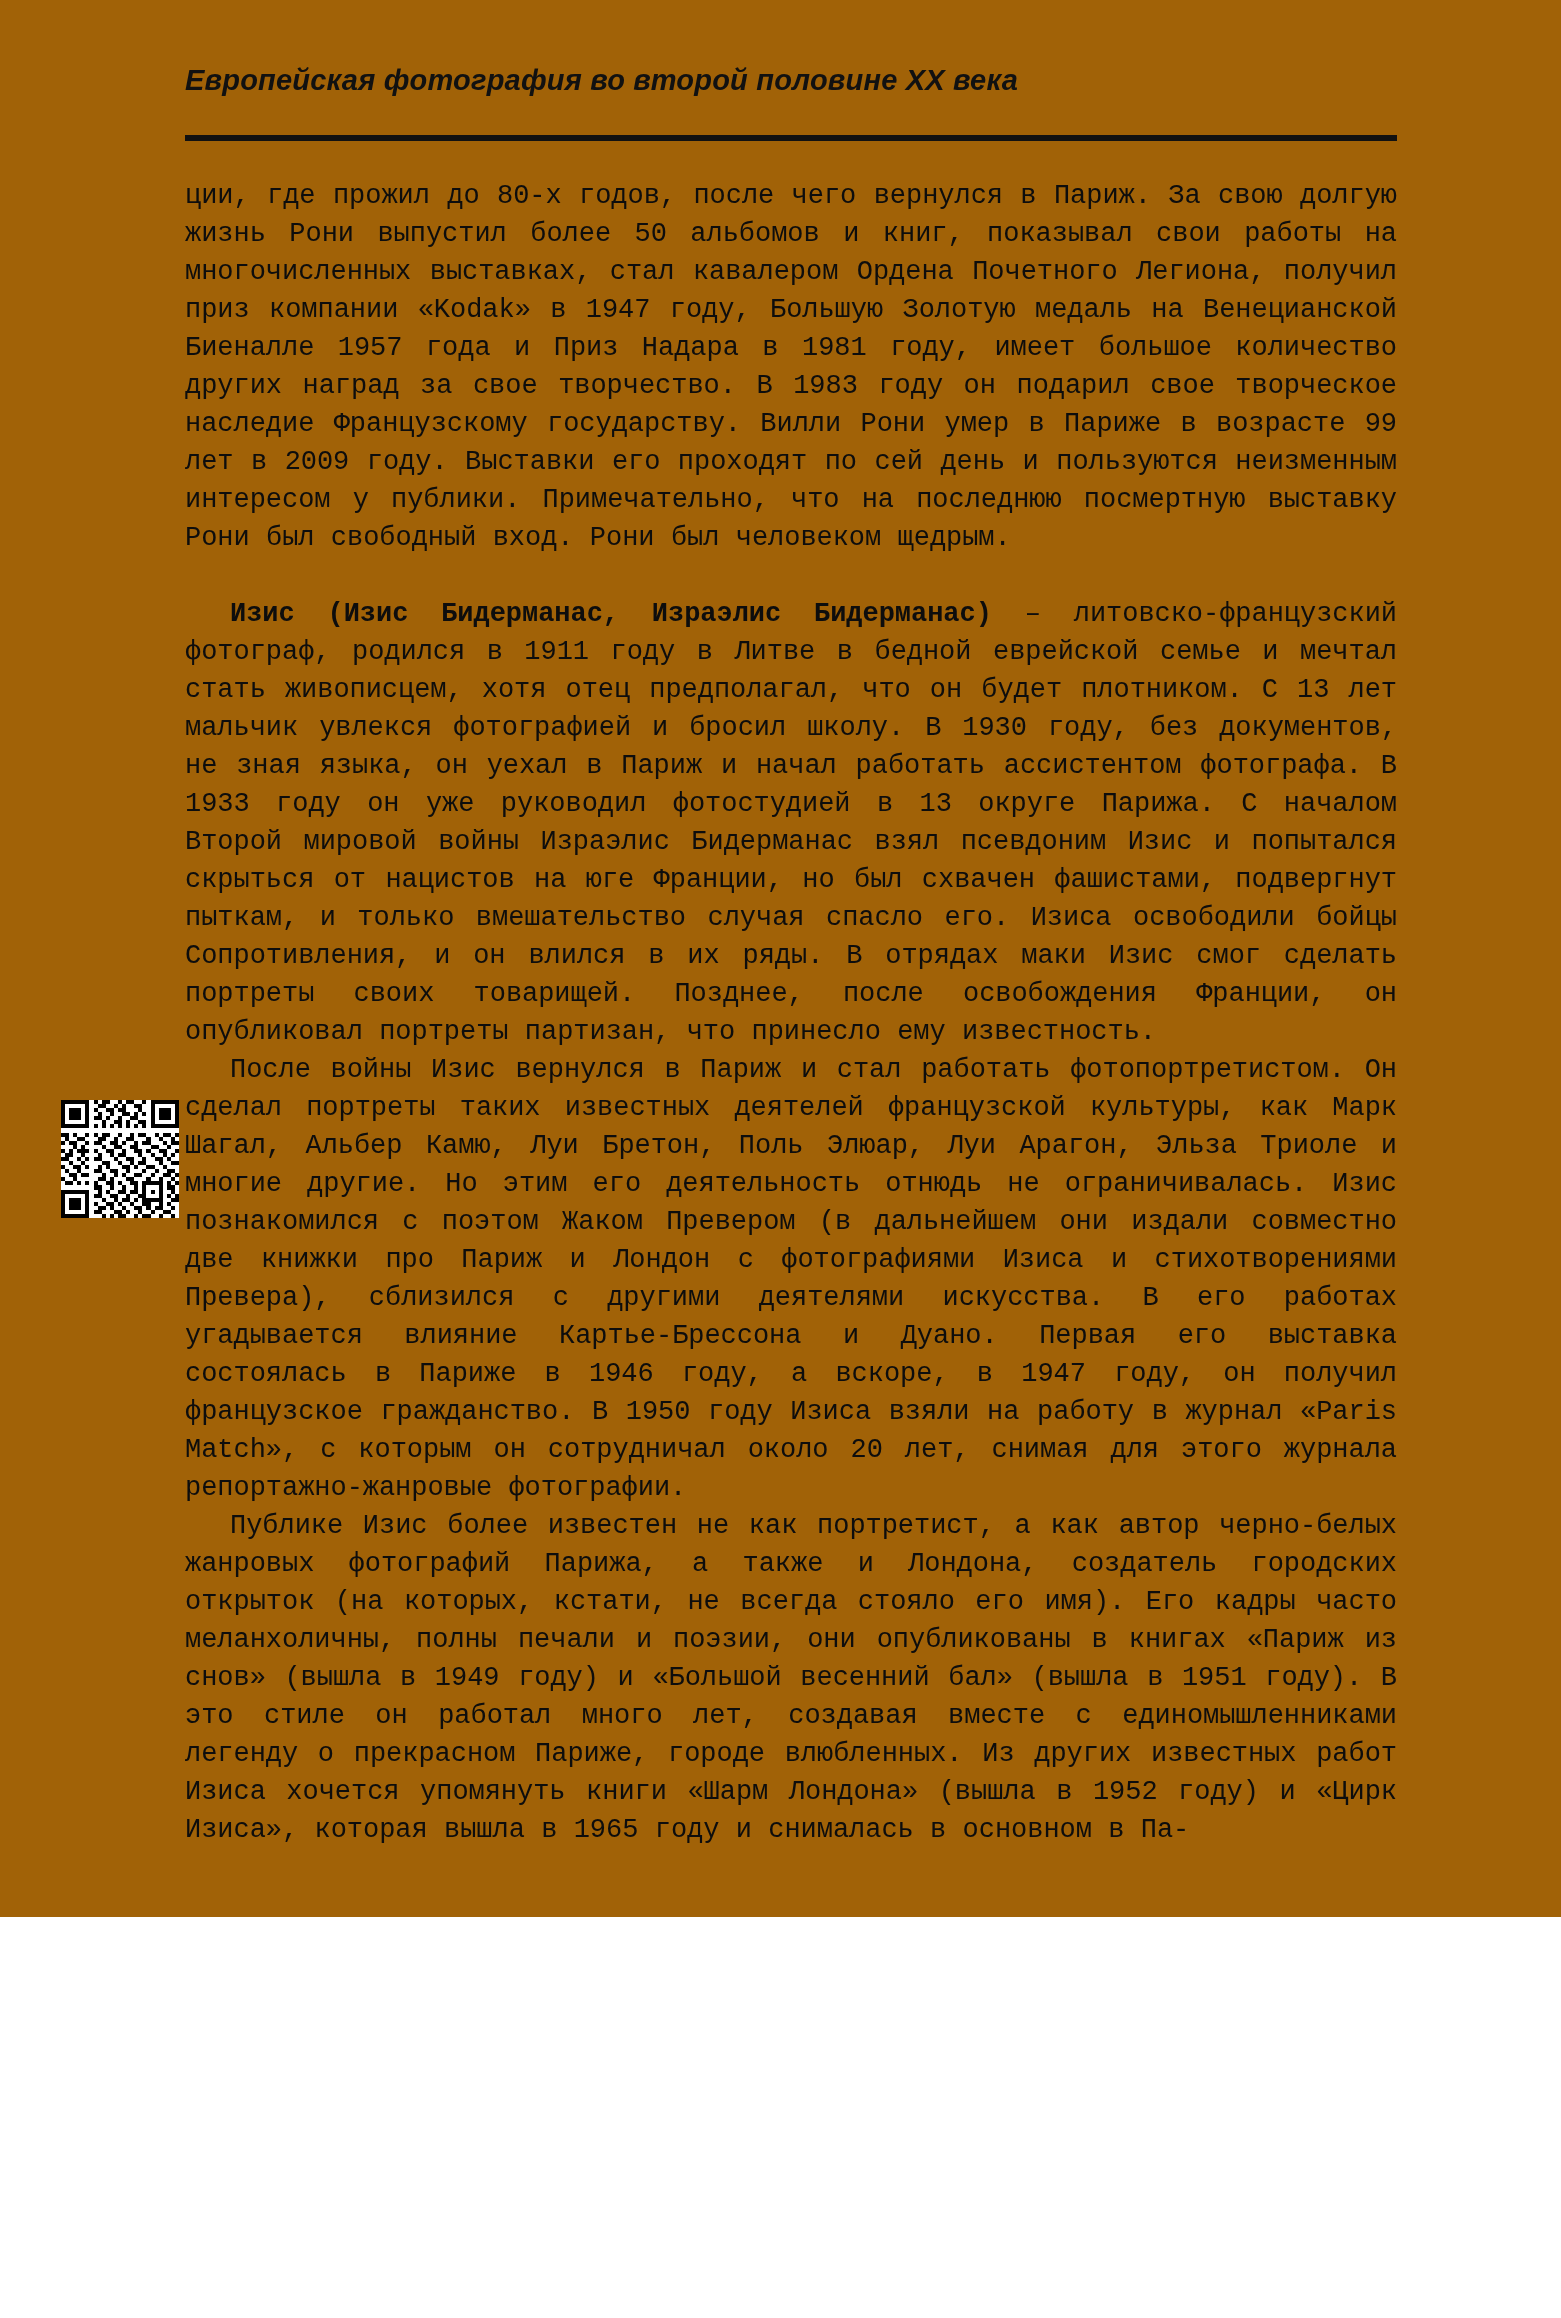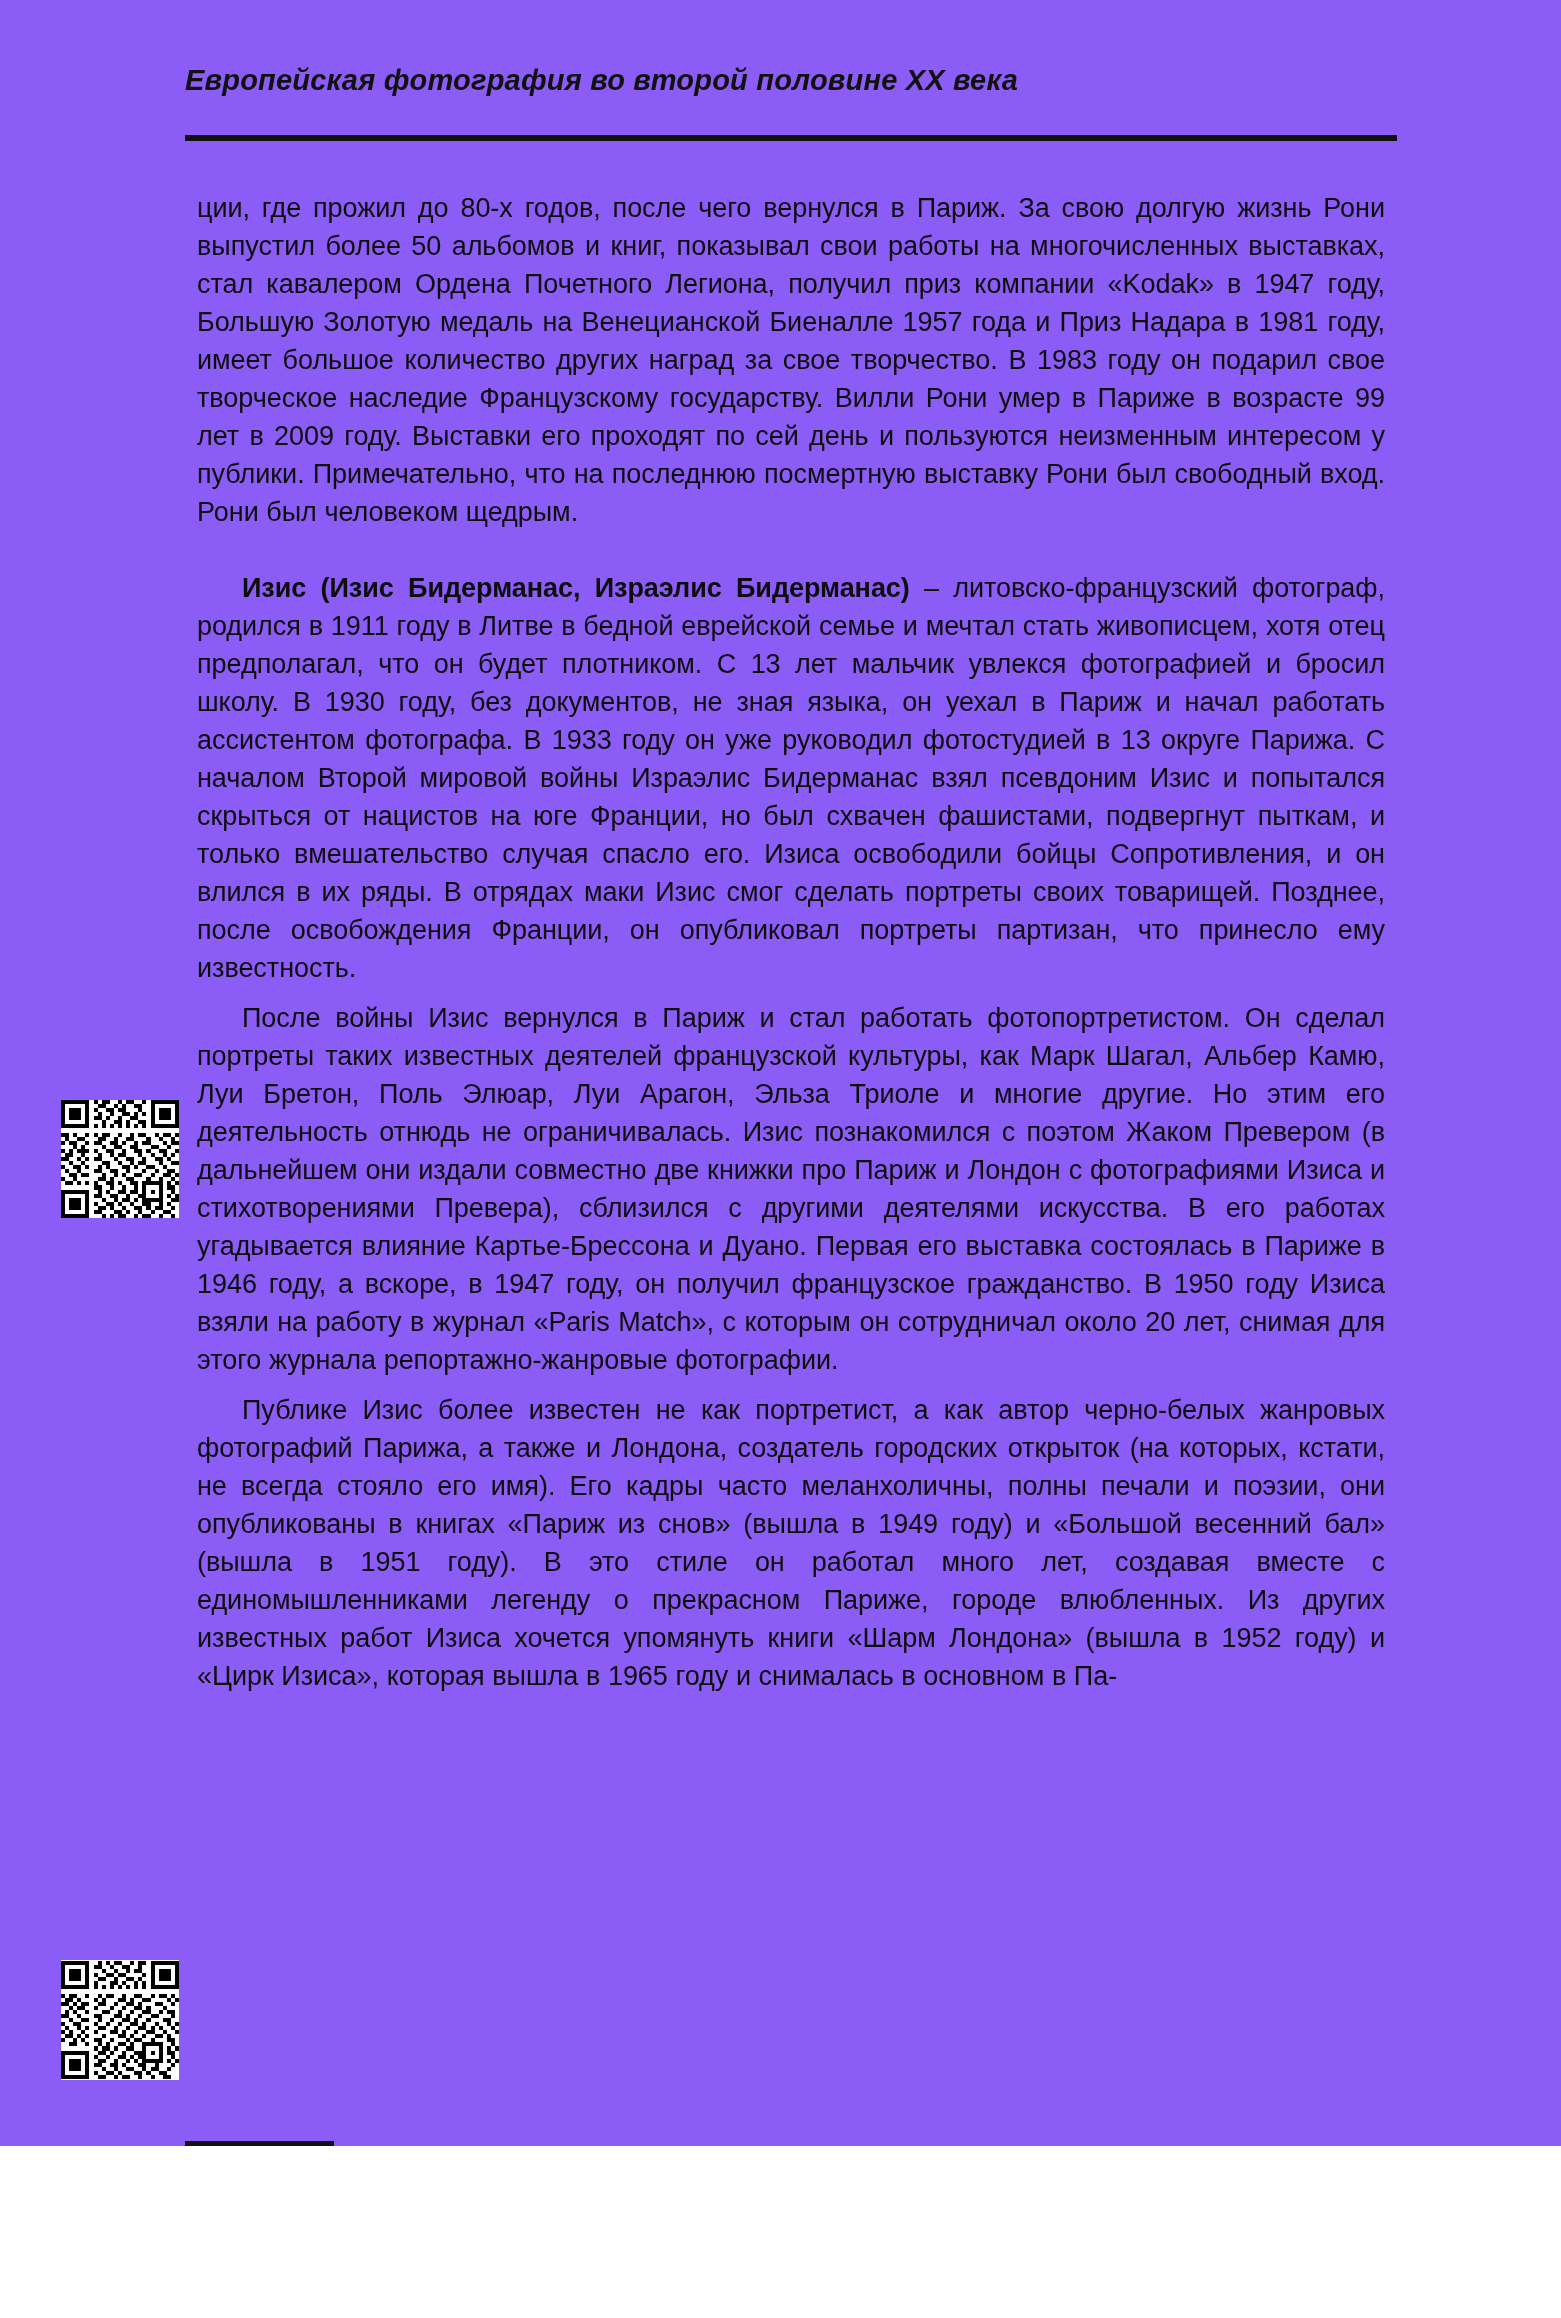--- a/index.html
+++ b/index.html
@@ -5,22 +5,22 @@
 <style>
   html, body {
     margin: 0;
     padding: 0;
     background: #ffffff;
   }
 
   .page {
     position: relative;
     width: 1562px;
-    height: 2146px;
-    background: #8b5cf6;
+    height: 1917px;
+    background: #a16207;
     overflow: hidden;
     font-family: "Liberation Sans", sans-serif;
     color: #0d0d0d;
   }
 
   
   .running-head {
     position: absolute;
     left: 185px;
     top: 62px;
@@ -46,22 +46,22 @@
 
   
   .text-column {
     position: absolute;
     left: 185px;
     top: 177px;
     width: 1212px;
   }
 
   .para {
-    margin: 12px;
-    font-family: Liberation Sans, sans-serif;
+    margin: 0;
+    font-family: Liberation Mono, monospace;
     font-size: 27px;
     line-height: 38px;
     text-align: justify;
     text-align-last: left;
     color: #0d0d0d;
     letter-spacing: -0.04px;
     word-spacing: 0.2px;
     hyphens: manual;
   }
 

